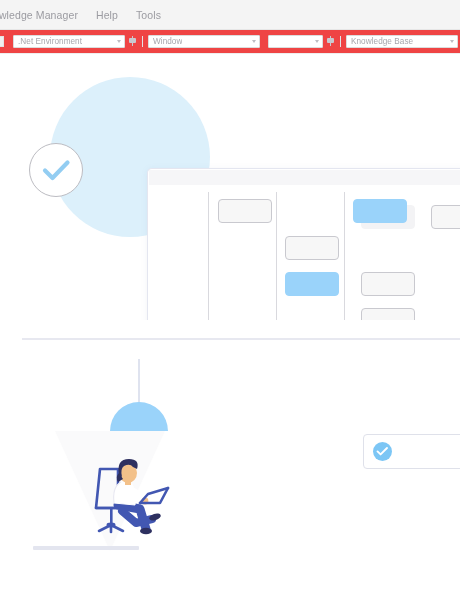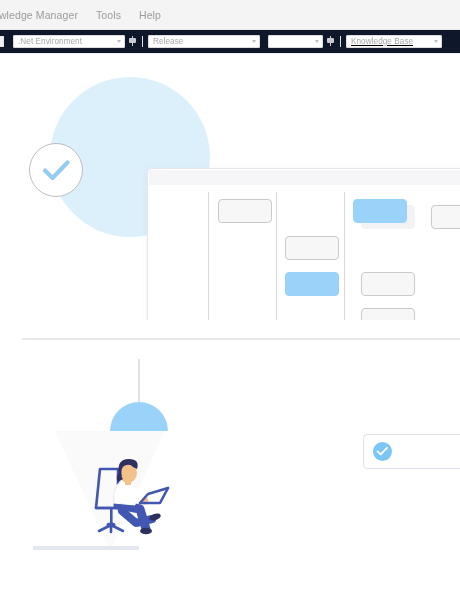--- a/index.html
+++ b/index.html
@@ -39,21 +39,21 @@
     padding-left: 0;
     margin-left: -7px;
   }
 
   
   #toolbar {
     position: absolute;
     left: 0; top: 30px;
     width: 460px;
     height: 24px;
-    background: #0f172a;
+    background: #ef4444;
     border-bottom: 1px solid #eeeeee;
     display: flex;
     align-items: center;
     box-sizing: border-box;
   }
   .tb-stub {
     width: 4px;
     height: 11px;
     background: #f0f0f0;
     border: 1px solid #e3e3e3;
@@ -84,21 +84,21 @@
     right: 3px;
     top: 3.5px;
     width: 0; height: 0;
     border-left: 2.6px solid transparent;
     border-right: 2.6px solid transparent;
     border-top: 3.2px solid #bdbdc3;
   }
   #combo-env  { width: 112px; margin-left: 6px; }
   #combo-rel  { width: 112px; }
   #combo-blank{ width: 55px; }
-  #combo-kb   { width: 96px; text-decoration: underline; }
+  #combo-kb   { width: 112px; }
 
   .pin-icon {
     width: 9px; height: 11px;
     margin: 0 3px;
     position: relative;
     flex: none;
   }
   .pin-icon .pin-body {
     position: absolute;
     left: 1px; top: 2px;
@@ -261,42 +261,42 @@
     flex: none;
     position: relative;
   }
   #result-check svg { position: absolute; left: 3px; top: 4px; }
 </style>
 </head>
 <body>
 
 <div id="menubar">
   <div class="menu-item" id="menu-app">owledge Manager</div>
+  <div class="menu-item">Help</div>
   <div class="menu-item">Tools</div>
-  <div class="menu-item">Help</div>
 </div>
 
 <div id="toolbar">
 
   <div class="tb-stub"></div>
 
   <div class="combo" id="combo-env">
     <span class="combo-label">.Net Environment</span>
     <span class="caret"></span>
   </div>
 
   <div class="pin-icon">
     <span class="pin-stem"></span>
     <span class="pin-body"></span>
     <span class="pin-foot"></span>
   </div>
   <div class="vsep"></div>
 
   <div class="combo" id="combo-rel">
-    <span class="combo-label">Release</span>
+    <span class="combo-label">Window</span>
     <span class="caret"></span>
   </div>
 
   <div style="width:8px"></div>
 
   <div class="combo" id="combo-blank">
     <span class="combo-label"></span>
     <span class="caret"></span>
   </div>
 

